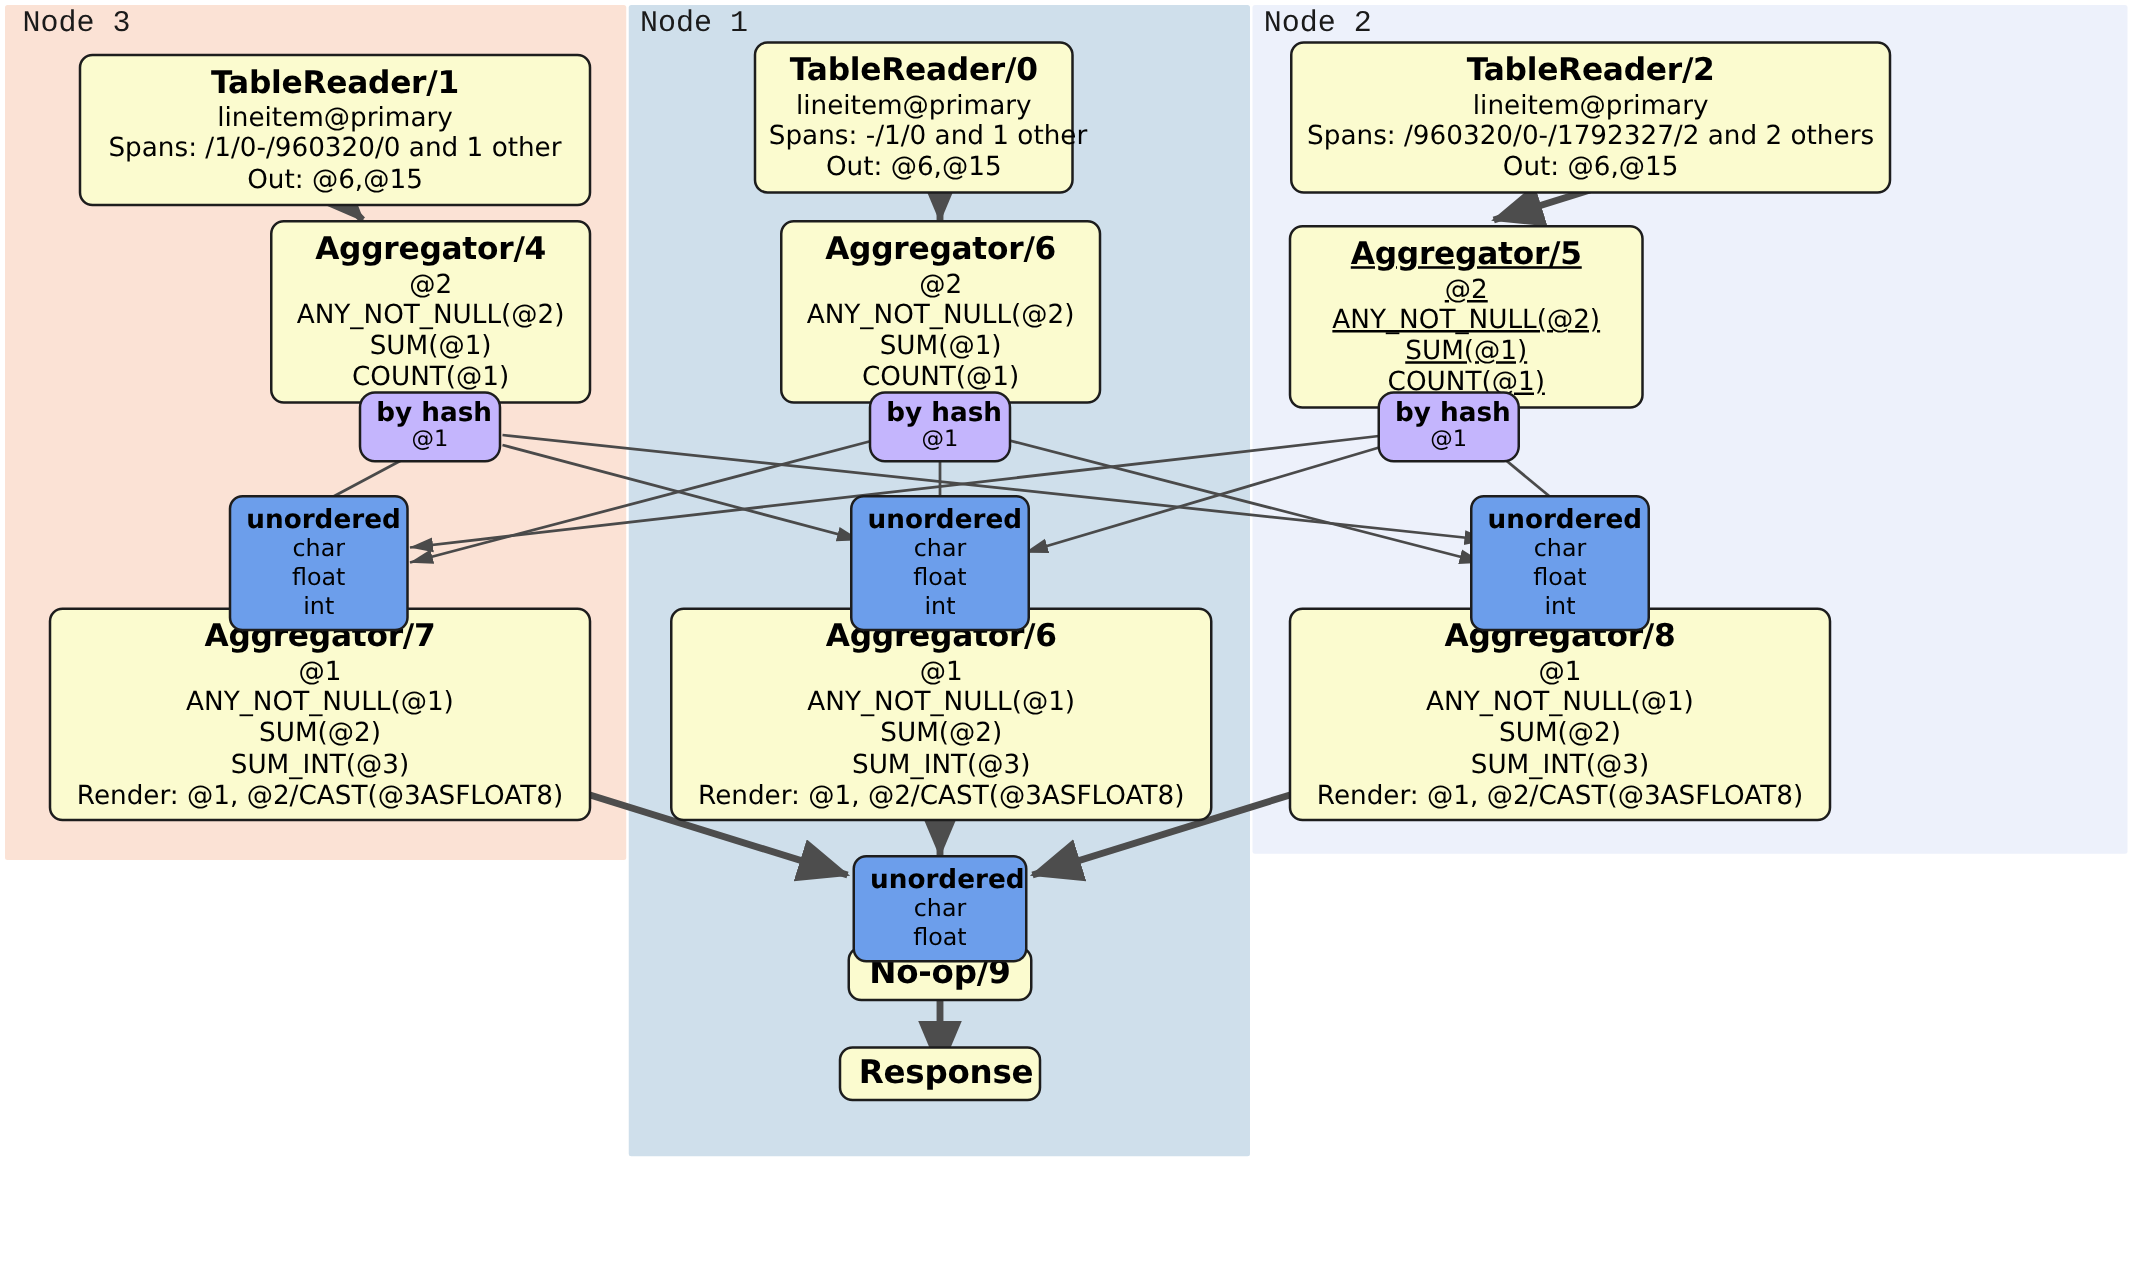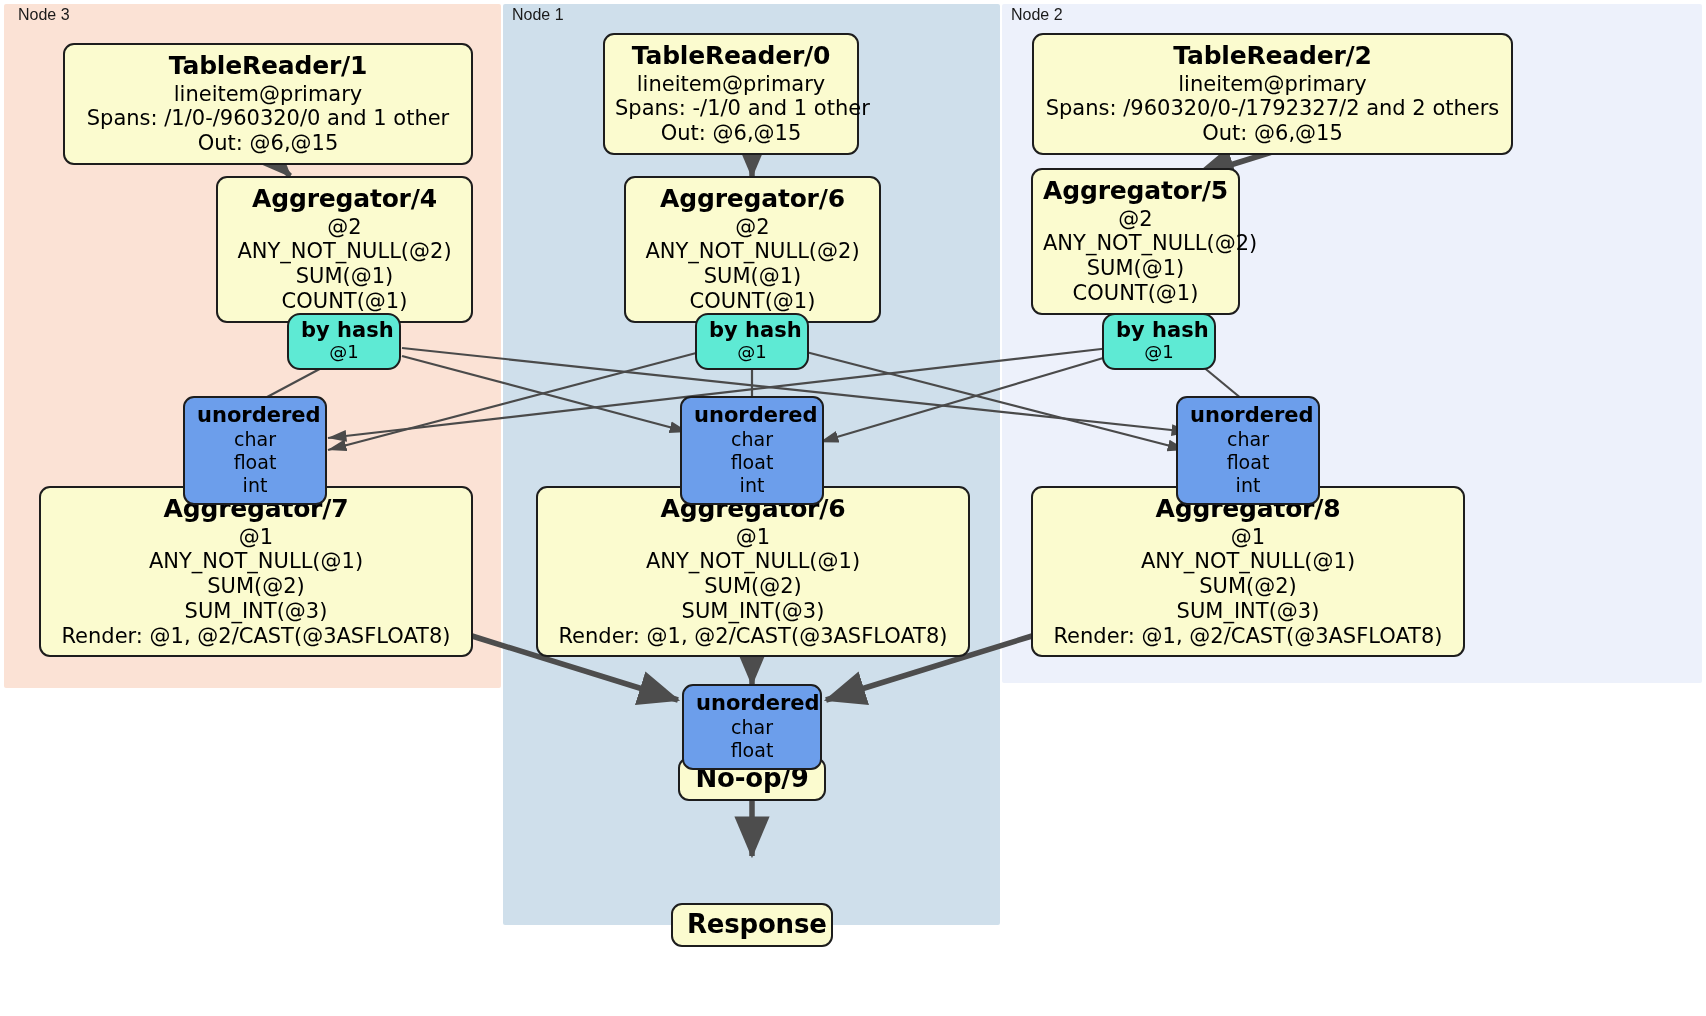--- a/index.html
+++ b/index.html
@@ -15,23 +15,23 @@
     background: #ffffff;
     overflow: hidden;
   }
   
   .node-panel {
     position: absolute;
     border-radius: 2px;
   }
   .node-label {
     position: absolute;
-    font-size: 16px;
+    font-size: 24px;
     color: #1a1a1a;
-    font-family: Liberation Sans, sans-serif;
+    font-family: Liberation Mono, monospace;
     white-space: nowrap;
   }
   
   .proc {
     position: absolute;
     background: #fbfbcf;
     border: 2.2px solid #1d1d1d;
     border-radius: 11px;
     text-align: center;
     padding: 6px 10px 7px 10px;
@@ -50,21 +50,21 @@
     font-size: 21px;
     font-weight: normal;
     white-space: nowrap;
   }
   .proc.compact { padding: 4px 14px 5px 14px; }
   .proc.compact .title { font-size: 26px; margin: 0; }
 
   
   .router {
     position: absolute;
-    background: #5eead4;
+    background: #c4b5fd;
     border: 2.2px solid #1d1d1d;
     border-radius: 13px;
     text-align: center;
     padding: 3px 12px 5px 12px;
     line-height: 1.15;
     z-index: 9;
     color: #000;
   }
   .router .title { font-size: 21px; font-weight: bold; white-space: nowrap; }
   .router .line  { font-size: 18px; white-space: nowrap; }
@@ -214,32 +214,32 @@
   <div class="sync" style="left:682px; top:684px; width:140px;">
     <div class="title">unordered</div>
     <div class="line">char</div>
     <div class="line">float</div>
   </div>
 
   <div class="proc compact" style="left:678px; top:757px; width:148px;">
     <div class="title">No-op/9</div>
   </div>
 
-  <div class="proc compact" style="left:671px; top:903px; width:162px;">
+  <div class="proc compact" style="left:671px; top:837px; width:162px;">
     <div class="title">Response</div>
   </div>
 
   <div class="proc" style="left:1032px; top:33px; width:481px;">
     <div class="title">TableReader/2</div>
     <div class="line">lineitem@primary</div>
     <div class="line">Spans: /960320/0-/1792327/2 and 2 others</div>
     <div class="line">Out: @6,@15</div>
   </div>
 
-  <div class="proc" style="left:1031px; top:168px; width:209px;">
+  <div class="proc" style="left:1031px; top:180px; width:284px;text-decoration:underline;">
     <div class="title">Aggregator/5</div>
     <div class="line">@2</div>
     <div class="line">ANY_NOT_NULL(@2)</div>
     <div class="line">SUM(@1)</div>
     <div class="line">COUNT(@1)</div>
   </div>
 
   <div class="router" style="left:1102px; top:313px; width:114px;">
     <div class="title">by hash</div>
     <div class="line">@1</div>

